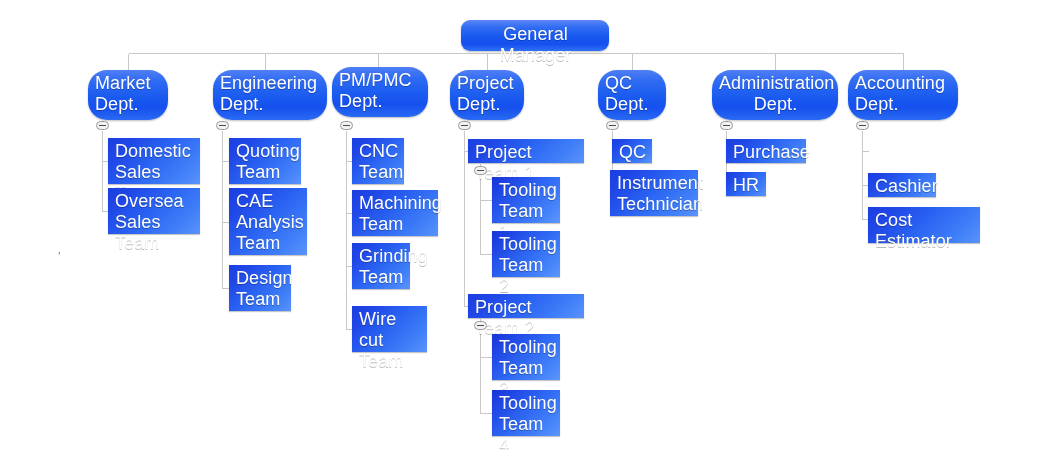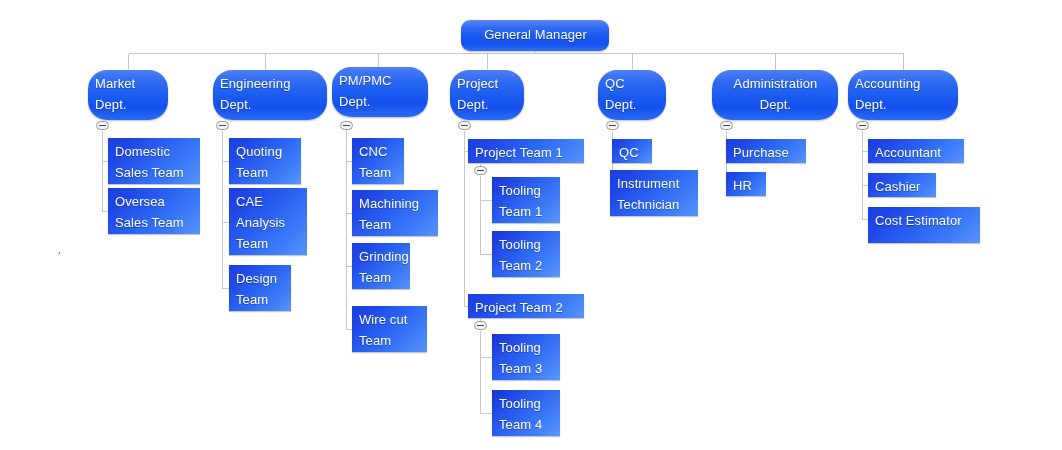--- a/index.html
+++ b/index.html
@@ -12,21 +12,21 @@
   }
   #chart{position:absolute;left:0;top:0;width:1062px;height:450px;}
 
   
   #wires{position:absolute;left:0;top:0;width:1062px;height:450px;}
 
   .node{
     position:absolute;
     box-sizing:border-box;
     color:#ffffff;
-    font-size:13px;
+    font-size:18px;
     line-height:21px;
     padding:3px 6px 3px 7px;
     white-space:pre-line;
     letter-spacing:0.1px;
     text-shadow:0 1px 0 rgba(0,0,0,0.28);
   }
   
   .dept{
     border-radius:19px;
     background:linear-gradient(to bottom,#4f7ff5 0%,#2f6bf2 22%,#1b5cf0 52%,#1550ee 75%,#2a6af3 100%);
@@ -171,17 +171,16 @@
     <div class="node team" style="left: 610px; top: 170px; width: 88px; height: 46px;">Instrument
 Technician</div>
     <div class="node dept" style="left: 712px; top: 70px; width: 126px; height: 50px; text-align: center;">Administration
 Dept.</div>
     <div class="handle" style="left: 720px; top: 121px;"></div>
     <div class="node team" style="left: 726px; top: 139px; width: 80px; height: 24px;">Purchase</div>
     <div class="node team" style="left: 726px; top: 172px; width: 40px; height: 24px;">HR</div>
     <div class="node dept" style="left: 848px; top: 70px; width: 110px; height: 50px;">Accounting
 Dept.</div>
     <div class="handle" style="left: 856px; top: 121px;"></div>
-    <div class="node team" style="left: 868px; top: 139px; width: 96px; height: 24px;">Accountant</div>
     <div class="node team" style="left: 868px; top: 173px; width: 68px; height: 24px;">Cashier</div>
     <div class="node team" style="left: 868px; top: 207px; width: 112px; height: 36px;">Cost Estimator</div>
     <div class="stray" style="left: 58px; top: 243px;">,</div>
   </div>
 
 </body></html>

